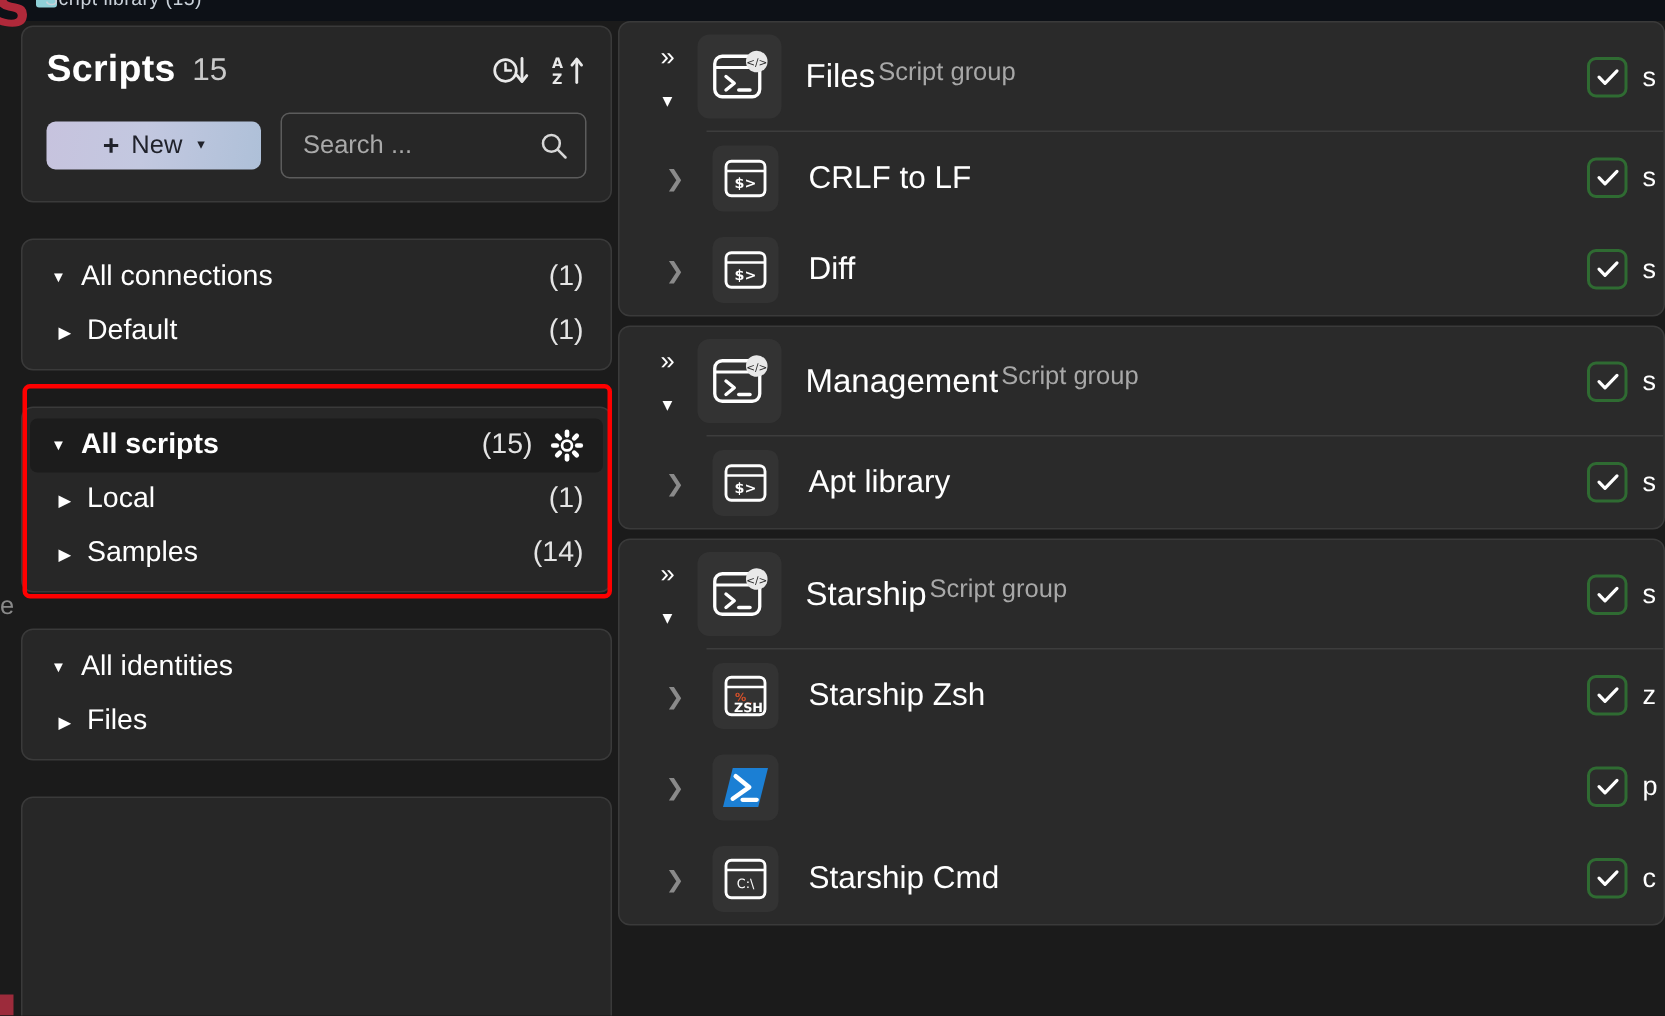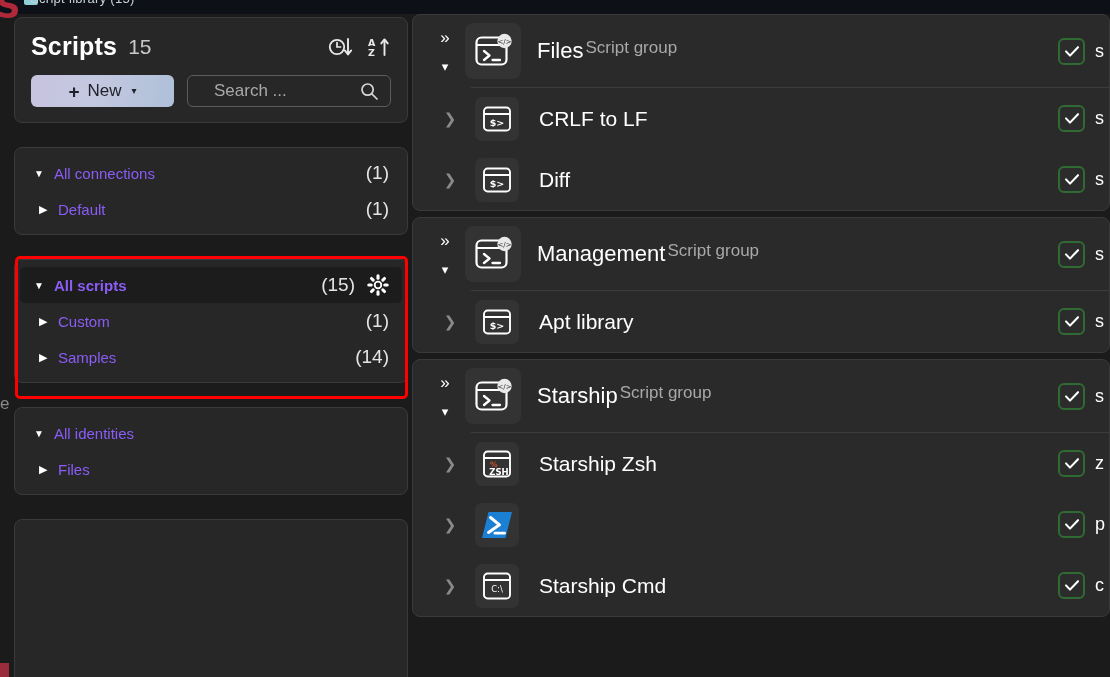--- a/index.html
+++ b/index.html
@@ -63,37 +63,37 @@
   .hdr-controls { display: flex; align-items: center; margin-top: 14px; gap: 13px; }
   .new-btn {
     display: flex; align-items: center; justify-content: center; gap: 8px;
     width: 143px; height: 32px; border-radius: 6px;
     background: linear-gradient(100deg,#c7c3de 0%, #c3c8e0 45%, #aec0d8 100%);
     color: #20222b; font-size: 17px; cursor: pointer; border: none;
   }
   .new-plus { font-size: 19px; font-weight: bold; line-height: 1; }
   .new-caret { font-size: 10px; line-height: 1; margin-left: 2px; }
   .search-box {
-    flex: 1; height: 32px; border: 1px solid #5c5c5c; border-radius: 6px;
+    flex: 1; height: 44px; border: 1px solid #5c5c5c; border-radius: 6px;
     background: #272727; display: flex; align-items: center;
-    padding: 0 11px 0 26px; cursor: text;
+    padding: 0 11px 0 14px; cursor: text;
   }
   .search-placeholder { font-size: 17px; color: #a9a9a9; flex: 1; }
 
   
   .tree-card { padding: 7px 0; }
   .tree-row {
     display: flex; align-items: center; height: 36px;
     padding: 0 13px 0 14px; margin: 0 5px; border-radius: 5px; cursor: pointer;
   }
   .tree-row.selected { background: #1c1c1c; }
   .tri { width: 20px; flex: 0 0 20px; display: flex; align-items: center; color: #ffffff; }
   .tri.down { font-size: 10px; }
   .tri.right { font-size: 11px; padding-left: 5px; }
-  .tree-label { font-size: 15px; color: #8b5cf6; }
+  .tree-label { font-size: 19px; color: #ffffff; }
   .tree-label.bold { font-weight: bold; }
   .tree-label.indent { margin-left: 4px; text-align: right; }
   .tree-count { margin-left: auto; font-size: 19px; color: #e4e4e4; }
   .tree-gear { margin-left: 12px; display: flex; align-items: center; cursor: pointer; }
 
   .highlight-box {
     position: absolute; left: 15px; top: 256px; width: 393px; height: 143px;
     border: 3px solid #ff0000; border-radius: 5px; pointer-events: none; z-index: 5;
   }
   .empty-card { height: 172px; }
@@ -227,21 +227,21 @@
       <path d="M4.5 4.5 L6.2 6.2"></path>
                   <path d="M15.8 15.8 L17.5 17.5"></path>
       <path d="M17.5 4.5 L15.8 6.2"></path>
                   <path d="M6.2 15.8 L4.5 17.5"></path>
     </g>
   </svg>
 </span>
           </div>
           <div class="tree-row">
             <span class="tri right">▶</span>
-            <span class="tree-label indent">Custom</span>
+            <span class="tree-label indent">Local</span>
             <span class="tree-count">(1)</span>
           </div>
           <div class="tree-row">
             <span class="tri right">▶</span>
             <span class="tree-label indent">Samples</span>
             <span class="tree-count">(14)</span>
           </div>
         </div>
         <div class="card tree-card">
           <div class="tree-row">

